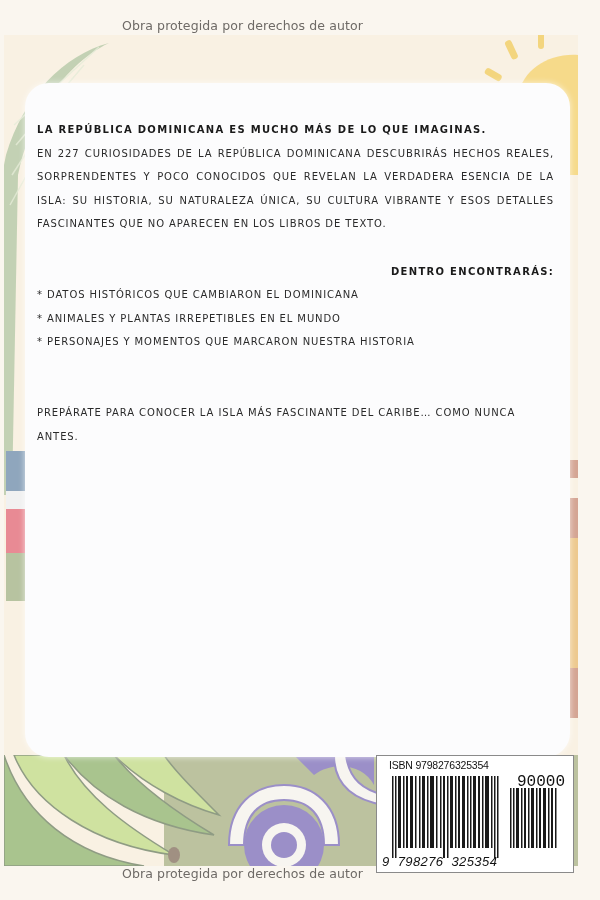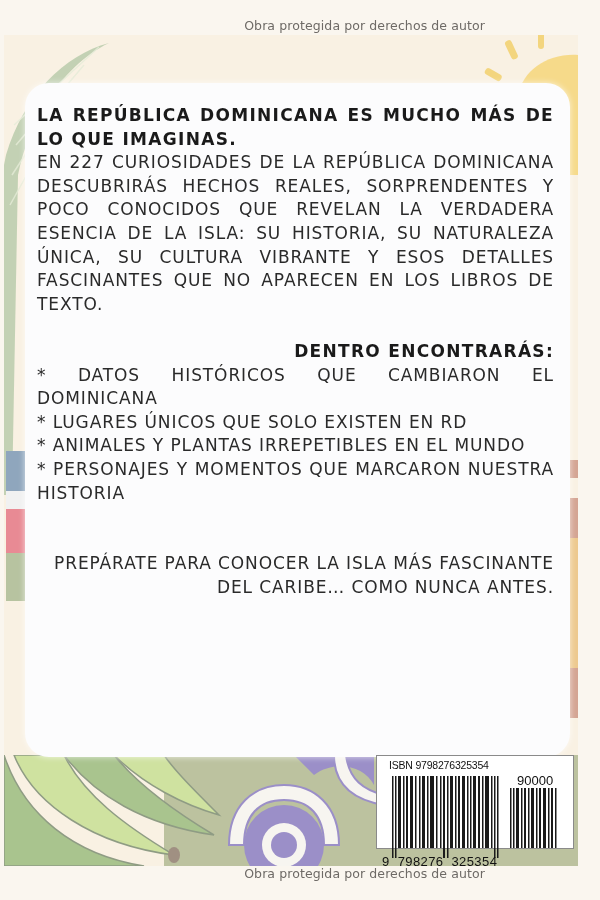--- a/index.html
+++ b/index.html
@@ -3,54 +3,54 @@
 <meta charset="utf-8">
 <style>
   html, body { margin: 0; padding: 0; }
   body {
     width: 600px; height: 900px; overflow: hidden;
     background: #faf6ef;
     position: relative;
     font-family: "DejaVu Sans", sans-serif;
   }
   .watermark {
-    position: absolute; left: 0; width: 485px; text-align: right;
+    position: absolute; left: 0; width: 485px; text-align: center;
     font-family: "DejaVu Sans", sans-serif;
     font-size: 12.5px; color: #6e6a66; letter-spacing: 0.1px;
   }
   .wm-top { top: 18px; }
   .wm-bottom { top: 866px; }
   .cover {
     position: absolute; left: 4px; top: 35px; width: 574px; height: 831px;
     background: #f9f1e3; overflow: hidden;
   }
   .deco { position: absolute; }
   .card {
     position: absolute; left: 21px; top: 48px; width: 545px; height: 674px;
     background: #fcfcfd; border-radius: 24px;
     box-shadow: 0 0 6px rgba(255,255,255,0.7);
   }
   .card-text {
-    position: absolute; left: 12px; top: 21px; width: 517px;
+    position: absolute; left: 12px; top: 35px; width: 517px;
     font-family: "DejaVu Sans", sans-serif;
-    font-size: 17px; line-height: 23.6px; color: #2a2a2a;
+    font-size: 10px; line-height: 23.6px; color: #2a2a2a;
     letter-spacing: 0.9px;
   }
   .card-text p { margin: 0; text-align: justify; }
   .card-text .hd { font-weight: bold; color: #1a1a1a; letter-spacing: 1.3px; text-align: justify; }
   .gap { height: 23.6px; }
   .bullet { margin: 0; text-align: left; }
   .barcode {
-    position: absolute; left: 376px; top: 755px; width: 198px; height: 94px;
+    position: absolute; left: 376px; top: 755px; width: 198px; height: 118px;
     background: #ffffff; border: 1px solid #8a8a8a; box-sizing: border-box;
     font-family: "Liberation Sans", sans-serif; color: #111;
   }
   .isbn-label { position: absolute; left: 12px; top: 3px; font-size: 10.5px; letter-spacing: -0.2px; }
-  .price { position: absolute; left: 140px; top: 17px; font-size: 13px; }
-  .digits { position: absolute; left: 5px; top: 98px; font-size: 13px; letter-spacing: 0.4px; }
+  .price { position: absolute; left: 140px; top: 17px; font-size: 16px; font-family: Liberation Mono, monospace; }
+  .digits { position: absolute; left: 5px; top: 98px; font-size: 13px; letter-spacing: 0.4px; font-style: italic; }
   .bars-main { position: absolute; left: 15px; top: 20px; }
   .bars-addon { position: absolute; left: 133px; top: 32px; }
 </style>
 </head>
 <body>
 
 <div class="watermark wm-top">Obra protegida por derechos de autor</div>
 
 <div class="cover">
 
@@ -100,26 +100,25 @@
     </svg>
   </div>
 
   <div class="card">
     <div class="card-text">
       <p class="hd">LA REPÚBLICA DOMINICANA ES MUCHO MÁS DE LO QUE IMAGINAS.</p>
       <p class="justify-text">EN 227 CURIOSIDADES DE LA REPÚBLICA DOMINICANA DESCUBRIRÁS HECHOS REALES, SORPRENDENTES Y POCO CONOCIDOS QUE REVELAN LA VERDADERA ESENCIA DE LA ISLA: SU HISTORIA, SU NATURALEZA ÚNICA, SU CULTURA VIBRANTE Y ESOS DETALLES FASCINANTES QUE NO APARECEN EN LOS LIBROS DE TEXTO.</p>
       <div class="gap"></div>
       <p class="hd" style="text-align:right">DENTRO ENCONTRARÁS:</p>
       <p class="bullet">* DATOS HISTÓRICOS QUE CAMBIARON EL DOMINICANA</p>
-      <p class="bullet">* LUGARES ÚNICOS QUE SOLO EXISTEN EN RD</p>
       <p class="bullet">* ANIMALES Y PLANTAS IRREPETIBLES EN EL MUNDO</p>
       <p class="bullet">* PERSONAJES Y MOMENTOS QUE MARCARON NUESTRA HISTORIA</p>
       <div class="gap"></div>
       <div class="gap"></div>
-      <p style="text-align:right">PREPÁRATE PARA CONOCER LA ISLA MÁS FASCINANTE DEL CARIBE… COMO NUNCA ANTES.</p>
+      <p style="text-align:left">PREPÁRATE PARA CONOCER LA ISLA MÁS FASCINANTE DEL CARIBE… COMO NUNCA ANTES.</p>
     </div>
   </div>
 </div>
 
 <div class="barcode">
   <div class="isbn-label">ISBN 9798276325354</div>
   <svg class="bars-main" width="110" height="82" viewBox="0 0 110 82">
     <g fill="#1a1a1a">
       <rect x="0" y="0" width="1.5" height="82"></rect>
         <rect x="3" y="0" width="1.5" height="82"></rect>

